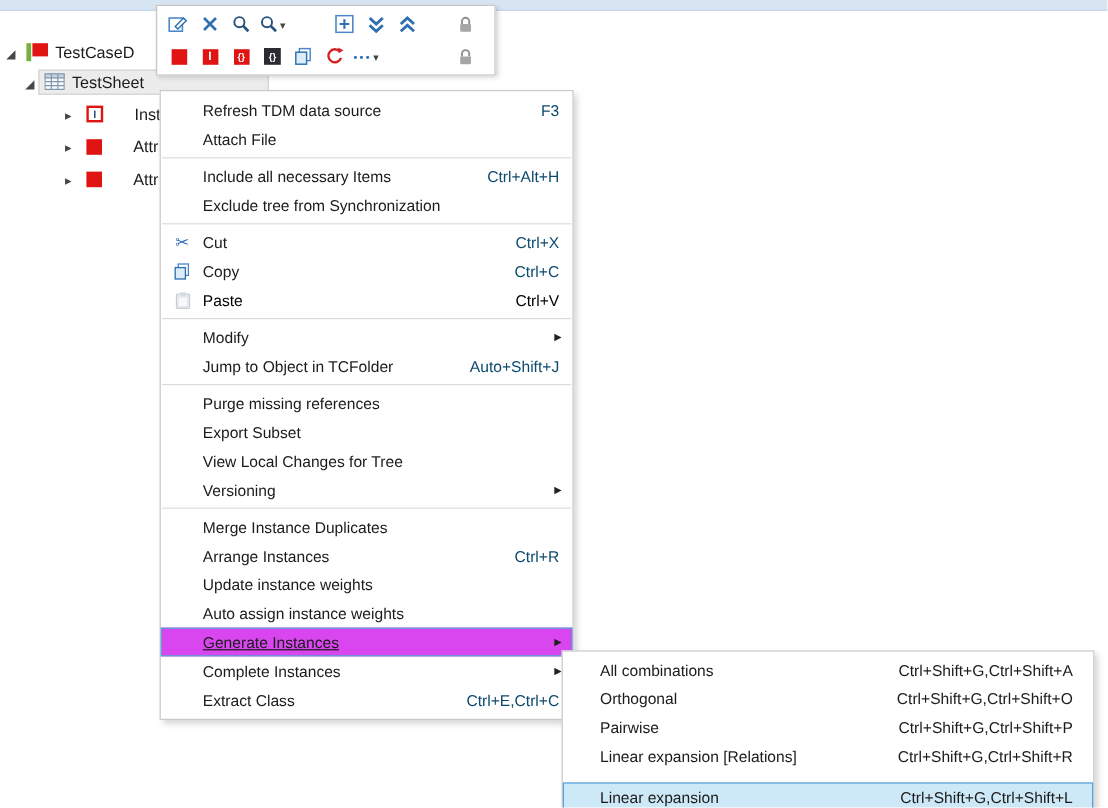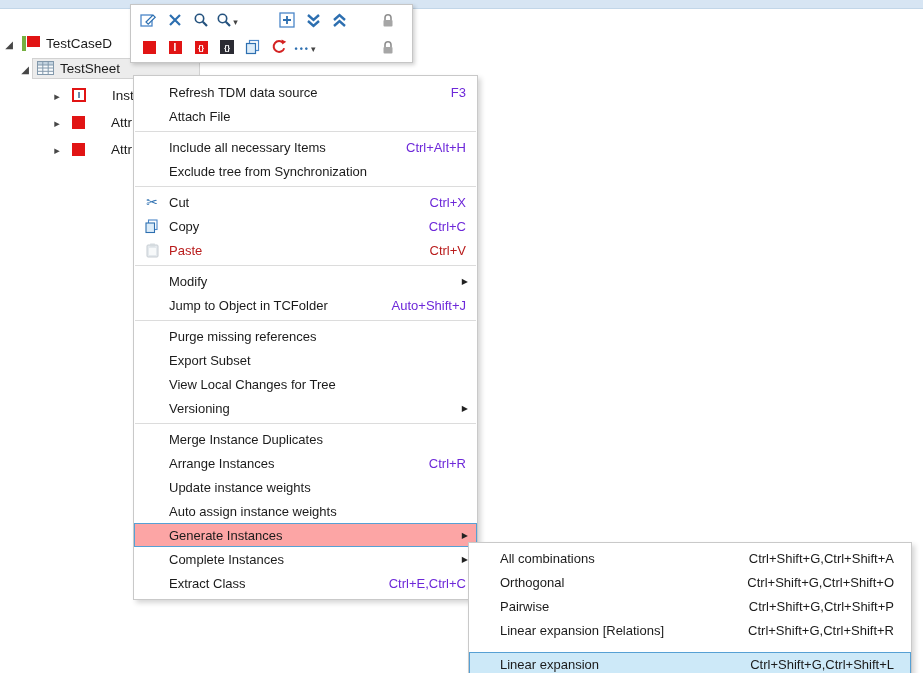--- a/index.html
+++ b/index.html
@@ -16,21 +16,21 @@
   .tree-row { position:absolute; display:flex; align-items:center; height:24px;
               font-size:13.5px; white-space:nowrap; }
   .exp { width:14px; text-align:center; color:#474747; flex:0 0 14px; }
   .exp-open::before { content:"◢"; font-size:10px; }
   .exp-closed::before { content:"▸"; font-size:11px; }
   .tree-label { margin-left:6px; }
   .flag-icon { display:inline-flex; align-items:flex-start; margin-left:6px; }
   .flag-icon .pole { width:4px; height:15px; background:#76b041; }
   .flag-icon .banner { width:13px; height:11px; background:#e11414; margin-left:1px; }
   .sel-box { display:flex; align-items:center; background:#ececec;
-             border:1px solid #d2d2d2; padding:2px 6px 2px 4px; width:168px; }
+             border:1px solid #d2d2d2; padding:2px 6px 2px 4px; width:192px; }
   .inst-icon { width:14px; height:14px; background:#ffffff; border:2px solid #e11414;
                color:#24527e; font-weight:bold; font-size:9px; display:inline-flex;
                align-items:center; justify-content:center; margin-left:8px; }
   .attr-icon { width:13px; height:13px; background:#e11414; display:inline-block; margin-left:8px; }
   .child-label { margin-left:26px; }
 
   
   .toolbar { position:absolute; left:130px; top:4px; width:283px; height:59px;
              background:#ffffff; border:1px solid #c6c6c6;
              box-shadow:2px 2px 4px rgba(0,0,0,.18);
@@ -52,25 +52,25 @@
                            font-weight:bold; font-size:9px; }
 
   
   .menu { position:absolute; left:133px; top:75px; width:345px; background:#ffffff;
           border:1px solid #c9c9c9; box-shadow:3px 3px 5px rgba(0,0,0,.16);
           padding:4px 0; z-index:10; font-size:13px; }
   .mi { display:flex; align-items:center; height:24px; position:relative;
         padding-right:10px; border:1px solid transparent; }
   .mi .gut { flex:0 0 34px; display:flex; align-items:center; justify-content:center; }
   .mi .lbl { flex:1; white-space:nowrap; }
-  .mi .sc { white-space:nowrap; margin-left:16px; color:#6d28d9; }
+  .mi .sc { white-space:nowrap; margin-left:16px; color:#0c4a6e; }
   .mi.has-sub::after { content:"▶"; position:absolute; right:8px; top:50%;
                        transform:translateY(-50%); font-size:8px; color:#222; }
-  .mi.hl { background:#fca5a5; border:1px solid #56a0d4; }
-  .mi.disabled .lbl, .mi.disabled .sc { color:#b91c1c; }
+  .mi.hl { background:#d946ef; border:1px solid #56a0d4;text-decoration:underline; }
+  .mi.disabled .lbl, .mi.disabled .sc { color:#000000; }
   .mi.disabled .gut { opacity:.55; }
   .sep { height:1px; background:#dcdcdc; margin:3px 1px; }
   .icon-scissors::before { content:"✂"; color:#2d6fb0; font-size:14px; }
 
   
   .submenu { position:absolute; left:468px; top:542px; width:444px; background:#ffffff;
              border:1px solid #c9c9c9; box-shadow:3px 3px 5px rgba(0,0,0,.16);
              padding:3px 0; z-index:11; font-size:13px; }
   .smi { display:flex; align-items:center; height:24px; padding:0 16px 0 30px;
          border:1px solid transparent; }

